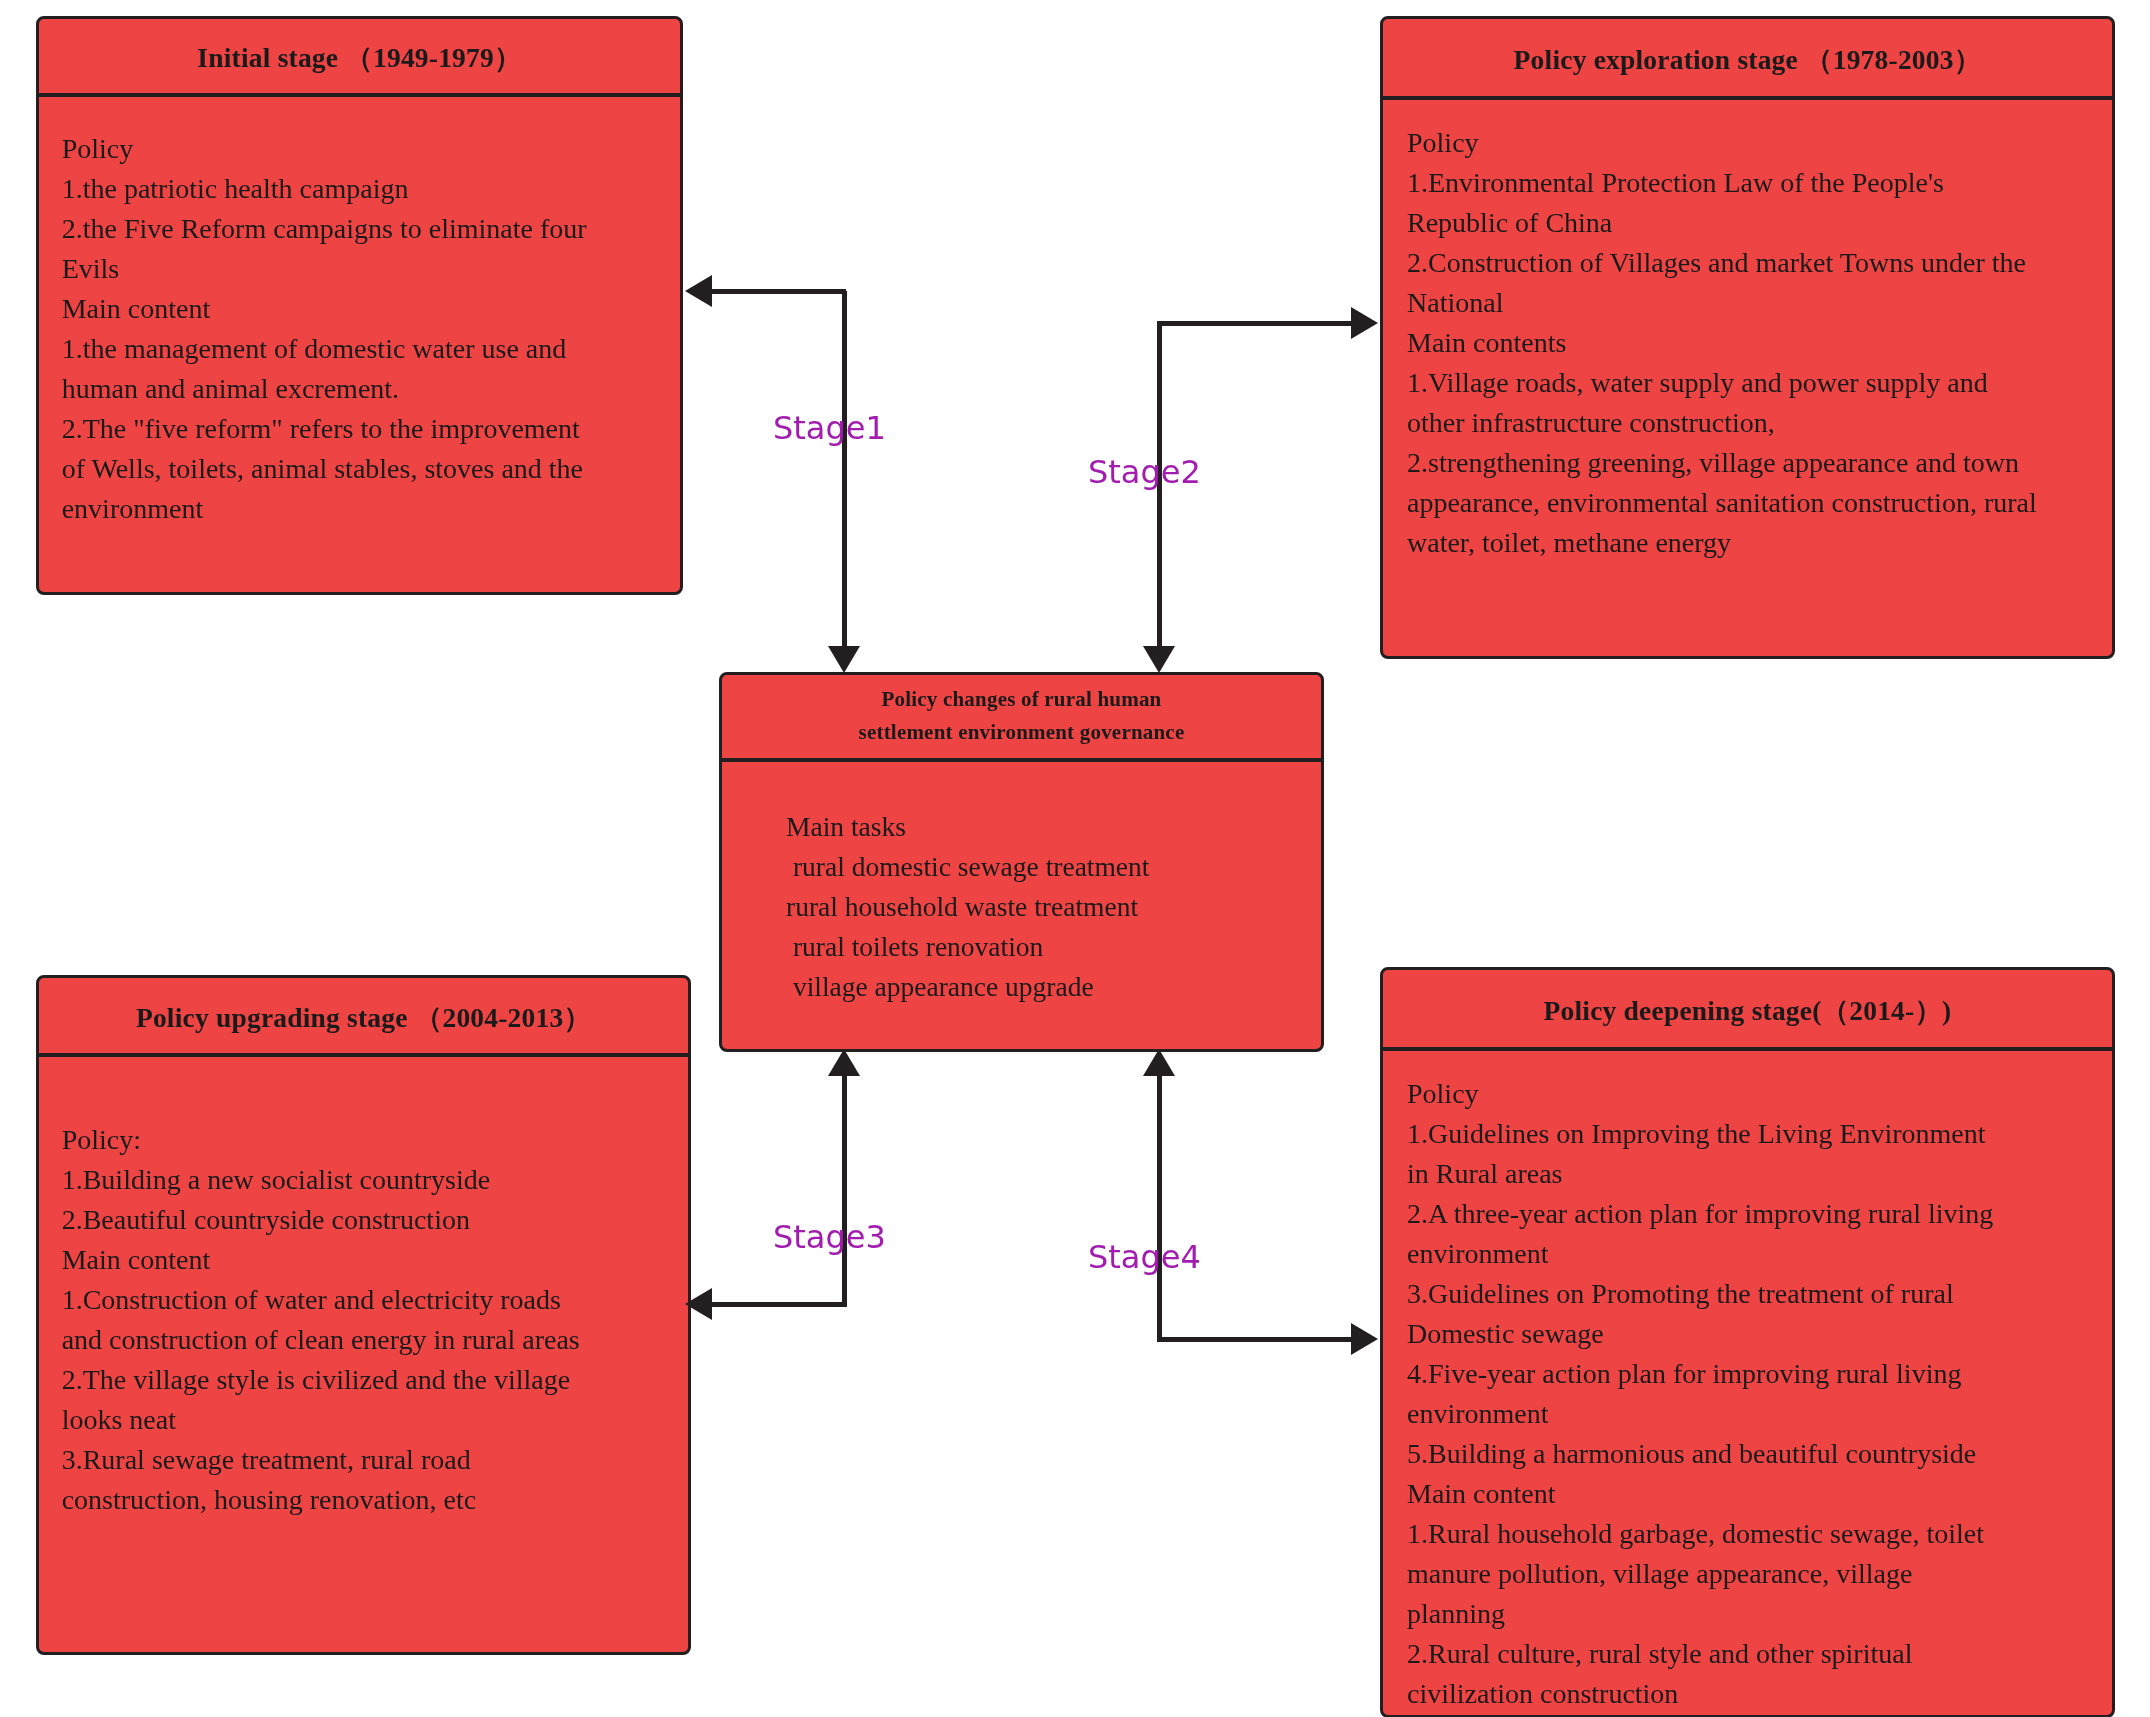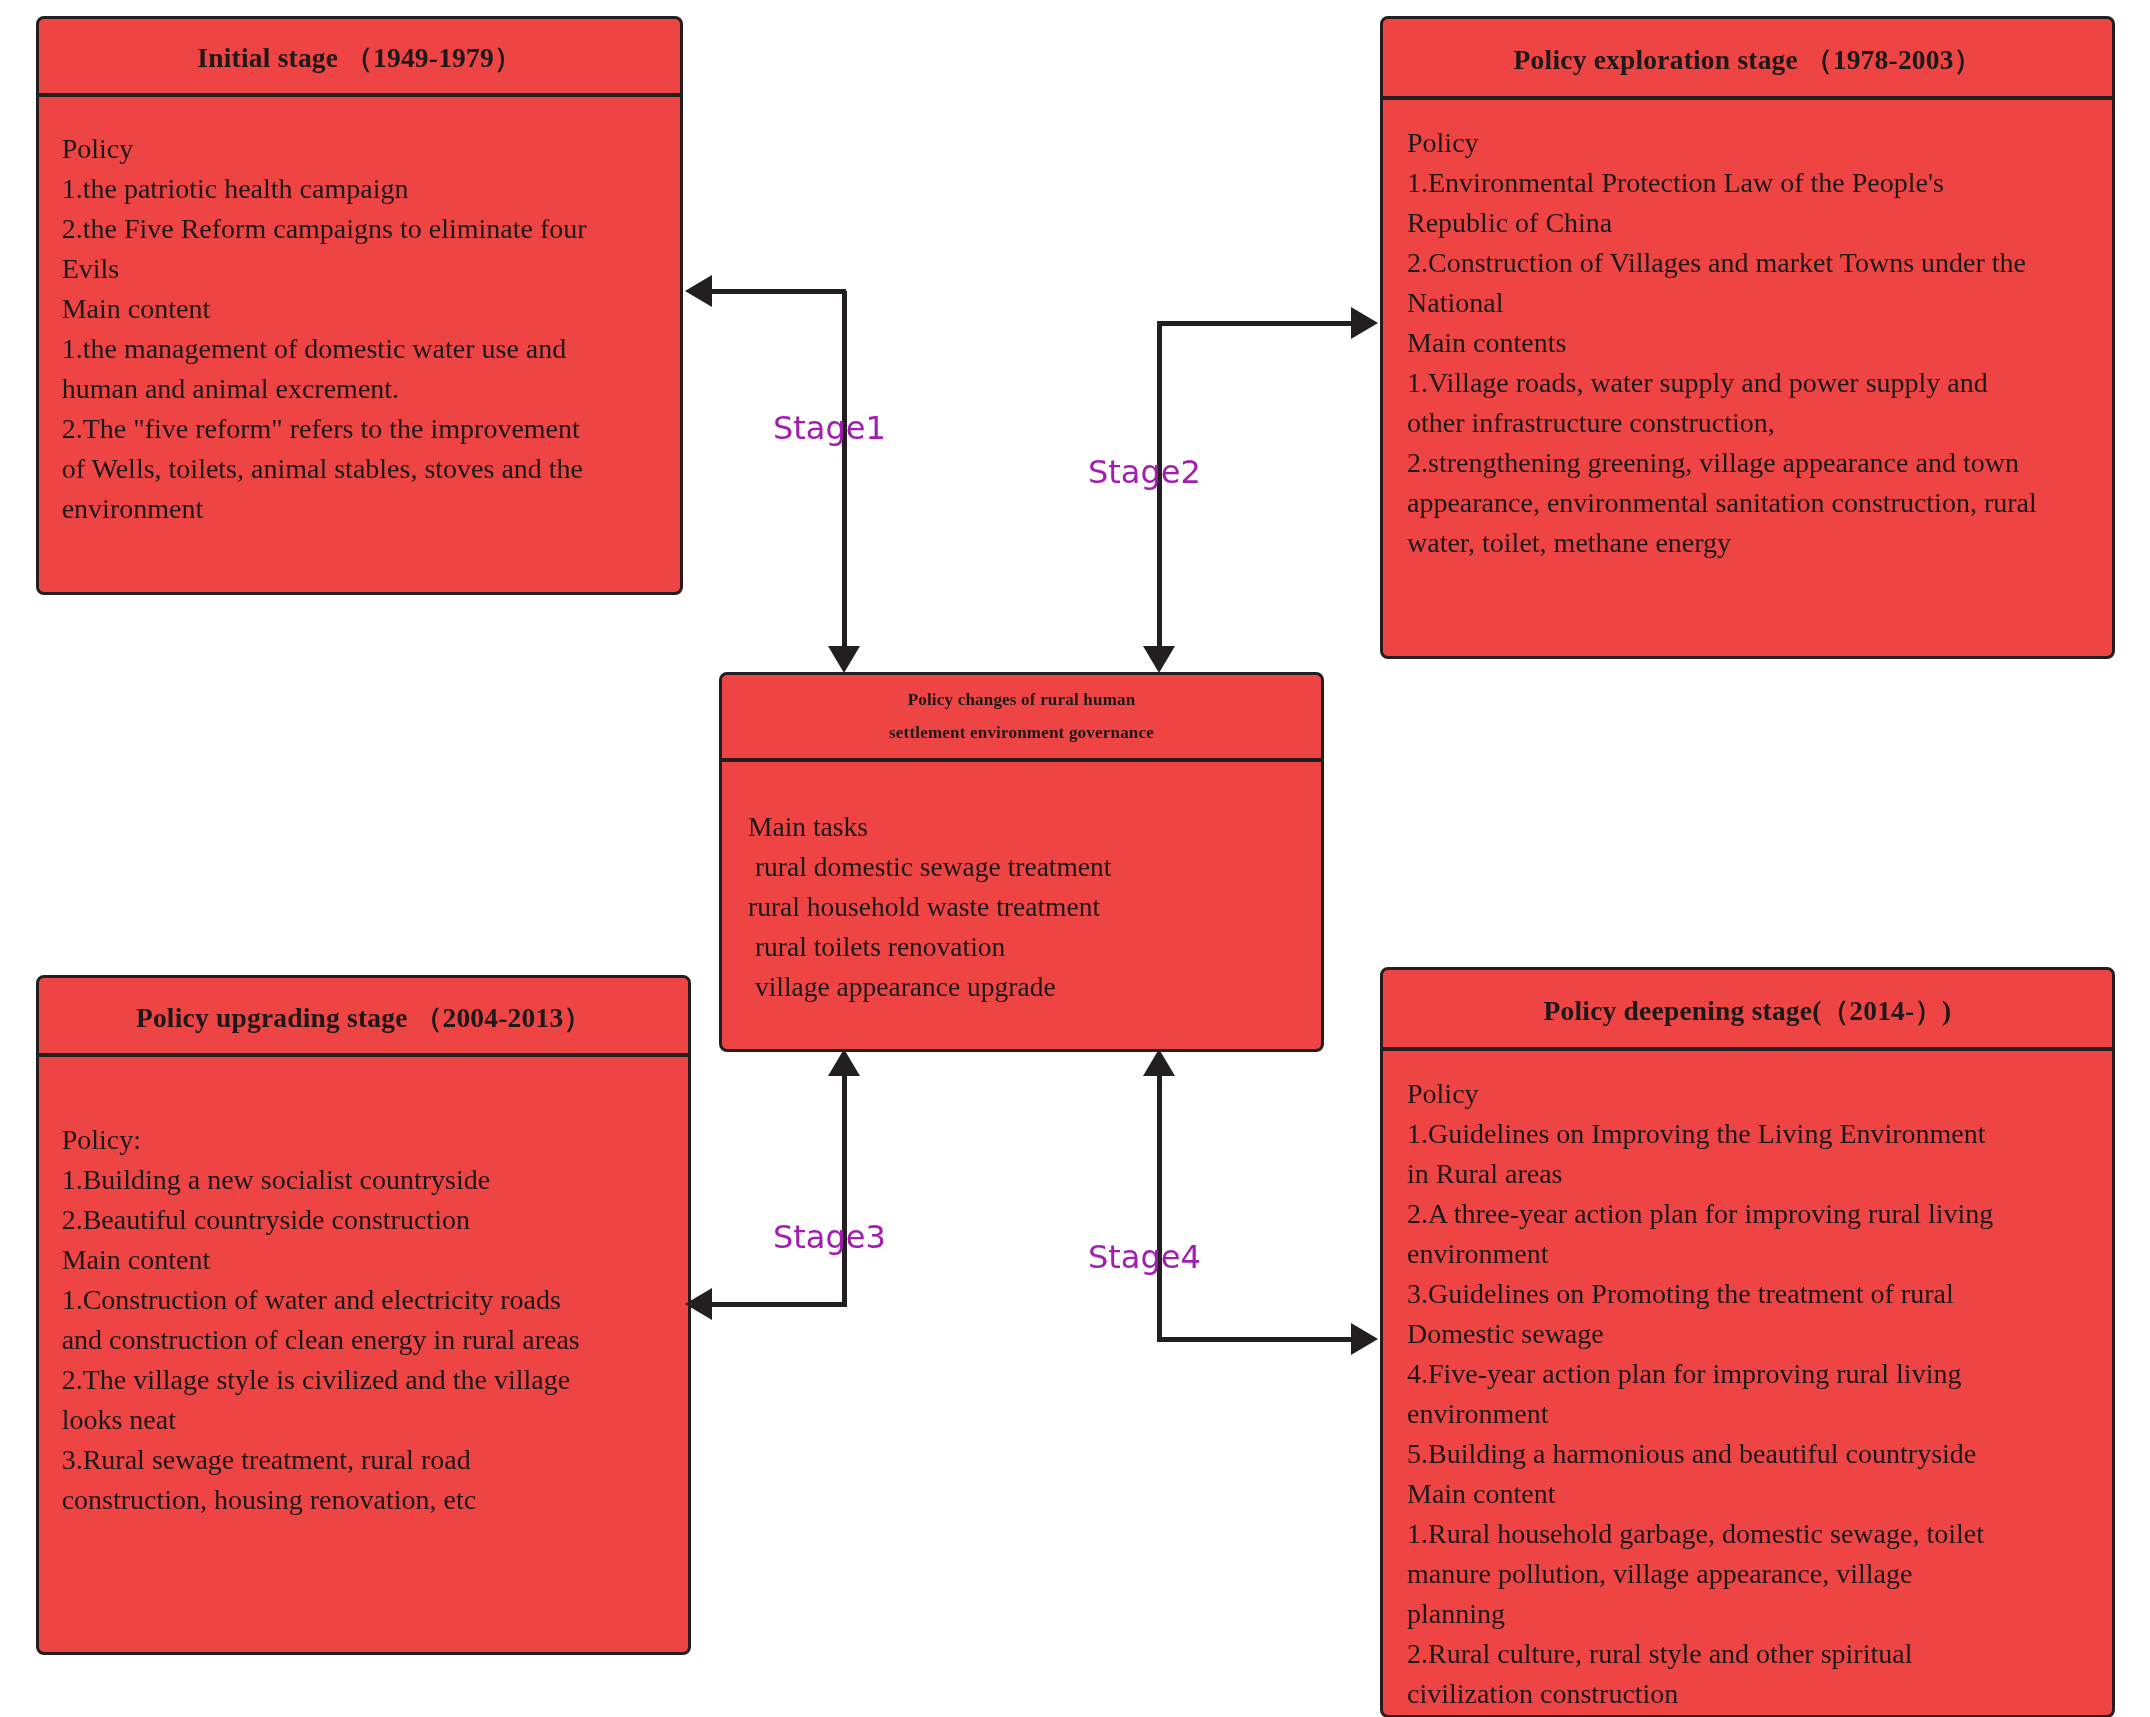--- a/index.html
+++ b/index.html
@@ -44,27 +44,27 @@
   #card-initial      { left: 36px;   top: 16px;   width: 647px;  height: 579px; }
   #card-exploration  { left: 1380px; top: 16px;   width: 735px;  height: 643px; }
   #card-center       { left: 719px;  top: 672px;  width: 605px;  height: 380px; }
   #card-upgrading    { left: 36px;   top: 975px; width: 655px;  height: 680px; }
   #card-deepening    { left: 1380px; top: 967px; width: 735px;  height: 751px; }
 
   #card-initial      .card-header { height: 78px;  line-height: 78px;  font-size: 27.5px; }
   #card-exploration  .card-header { height: 81px; line-height: 81px; font-size: 27.5px; }
   #card-upgrading    .card-header { height: 79px;  line-height: 79px;  font-size: 27.5px; text-align: center; }
   #card-deepening    .card-header { height: 81px; line-height: 81px; font-size: 27.5px; }
-  #card-center       .card-header { height: 87px; font-size: 17px; padding: 8px 21px 0 21px; line-height: 33px; }
+  #card-center       .card-header { height: 87px; font-size: 21px; padding: 8px 21px 0 21px; line-height: 33px; }
 
   #card-initial      .card-body { padding: 32px 24px 0 22.7px; font-size: 28px; line-height: 40px; }
   #card-exploration  .card-body { padding: 22.7px 24px 0 24px; font-size: 28px; line-height: 40px; }
   #card-upgrading    .card-body { padding: 63px 24px 0 22.7px; font-size: 28px; line-height: 40px; }
   #card-deepening    .card-body { padding: 22.7px 22.7px 0 24px; font-size: 28px; line-height: 40px; }
-  #card-center       .card-body { padding: 45px 24px 0 26px; font-size: 27.5px; line-height: 40px; }
+  #card-center       .card-body { padding: 45px 24px 0 34px; font-size: 27.5px; line-height: 40px; margin-left: 30px; }
 
   
   .conn { position: absolute; }
   .hline { position: absolute; background: #231f20; height: 4.9px; }
   .vline { position: absolute; background: #231f20; width: 4.9px; }
 
   .arrow { position: absolute; width: 0; height: 0; }
   .arrow-left  { border-top: 16px solid transparent; border-bottom: 16px solid transparent; border-right: 27.5px solid #231f20; }
   .arrow-right { border-top: 16px solid transparent; border-bottom: 16px solid transparent; border-left: 27.5px solid #231f20; }
   .arrow-down  { border-left: 16px solid transparent; border-right: 16px solid transparent; border-top: 27.5px solid #231f20; }

